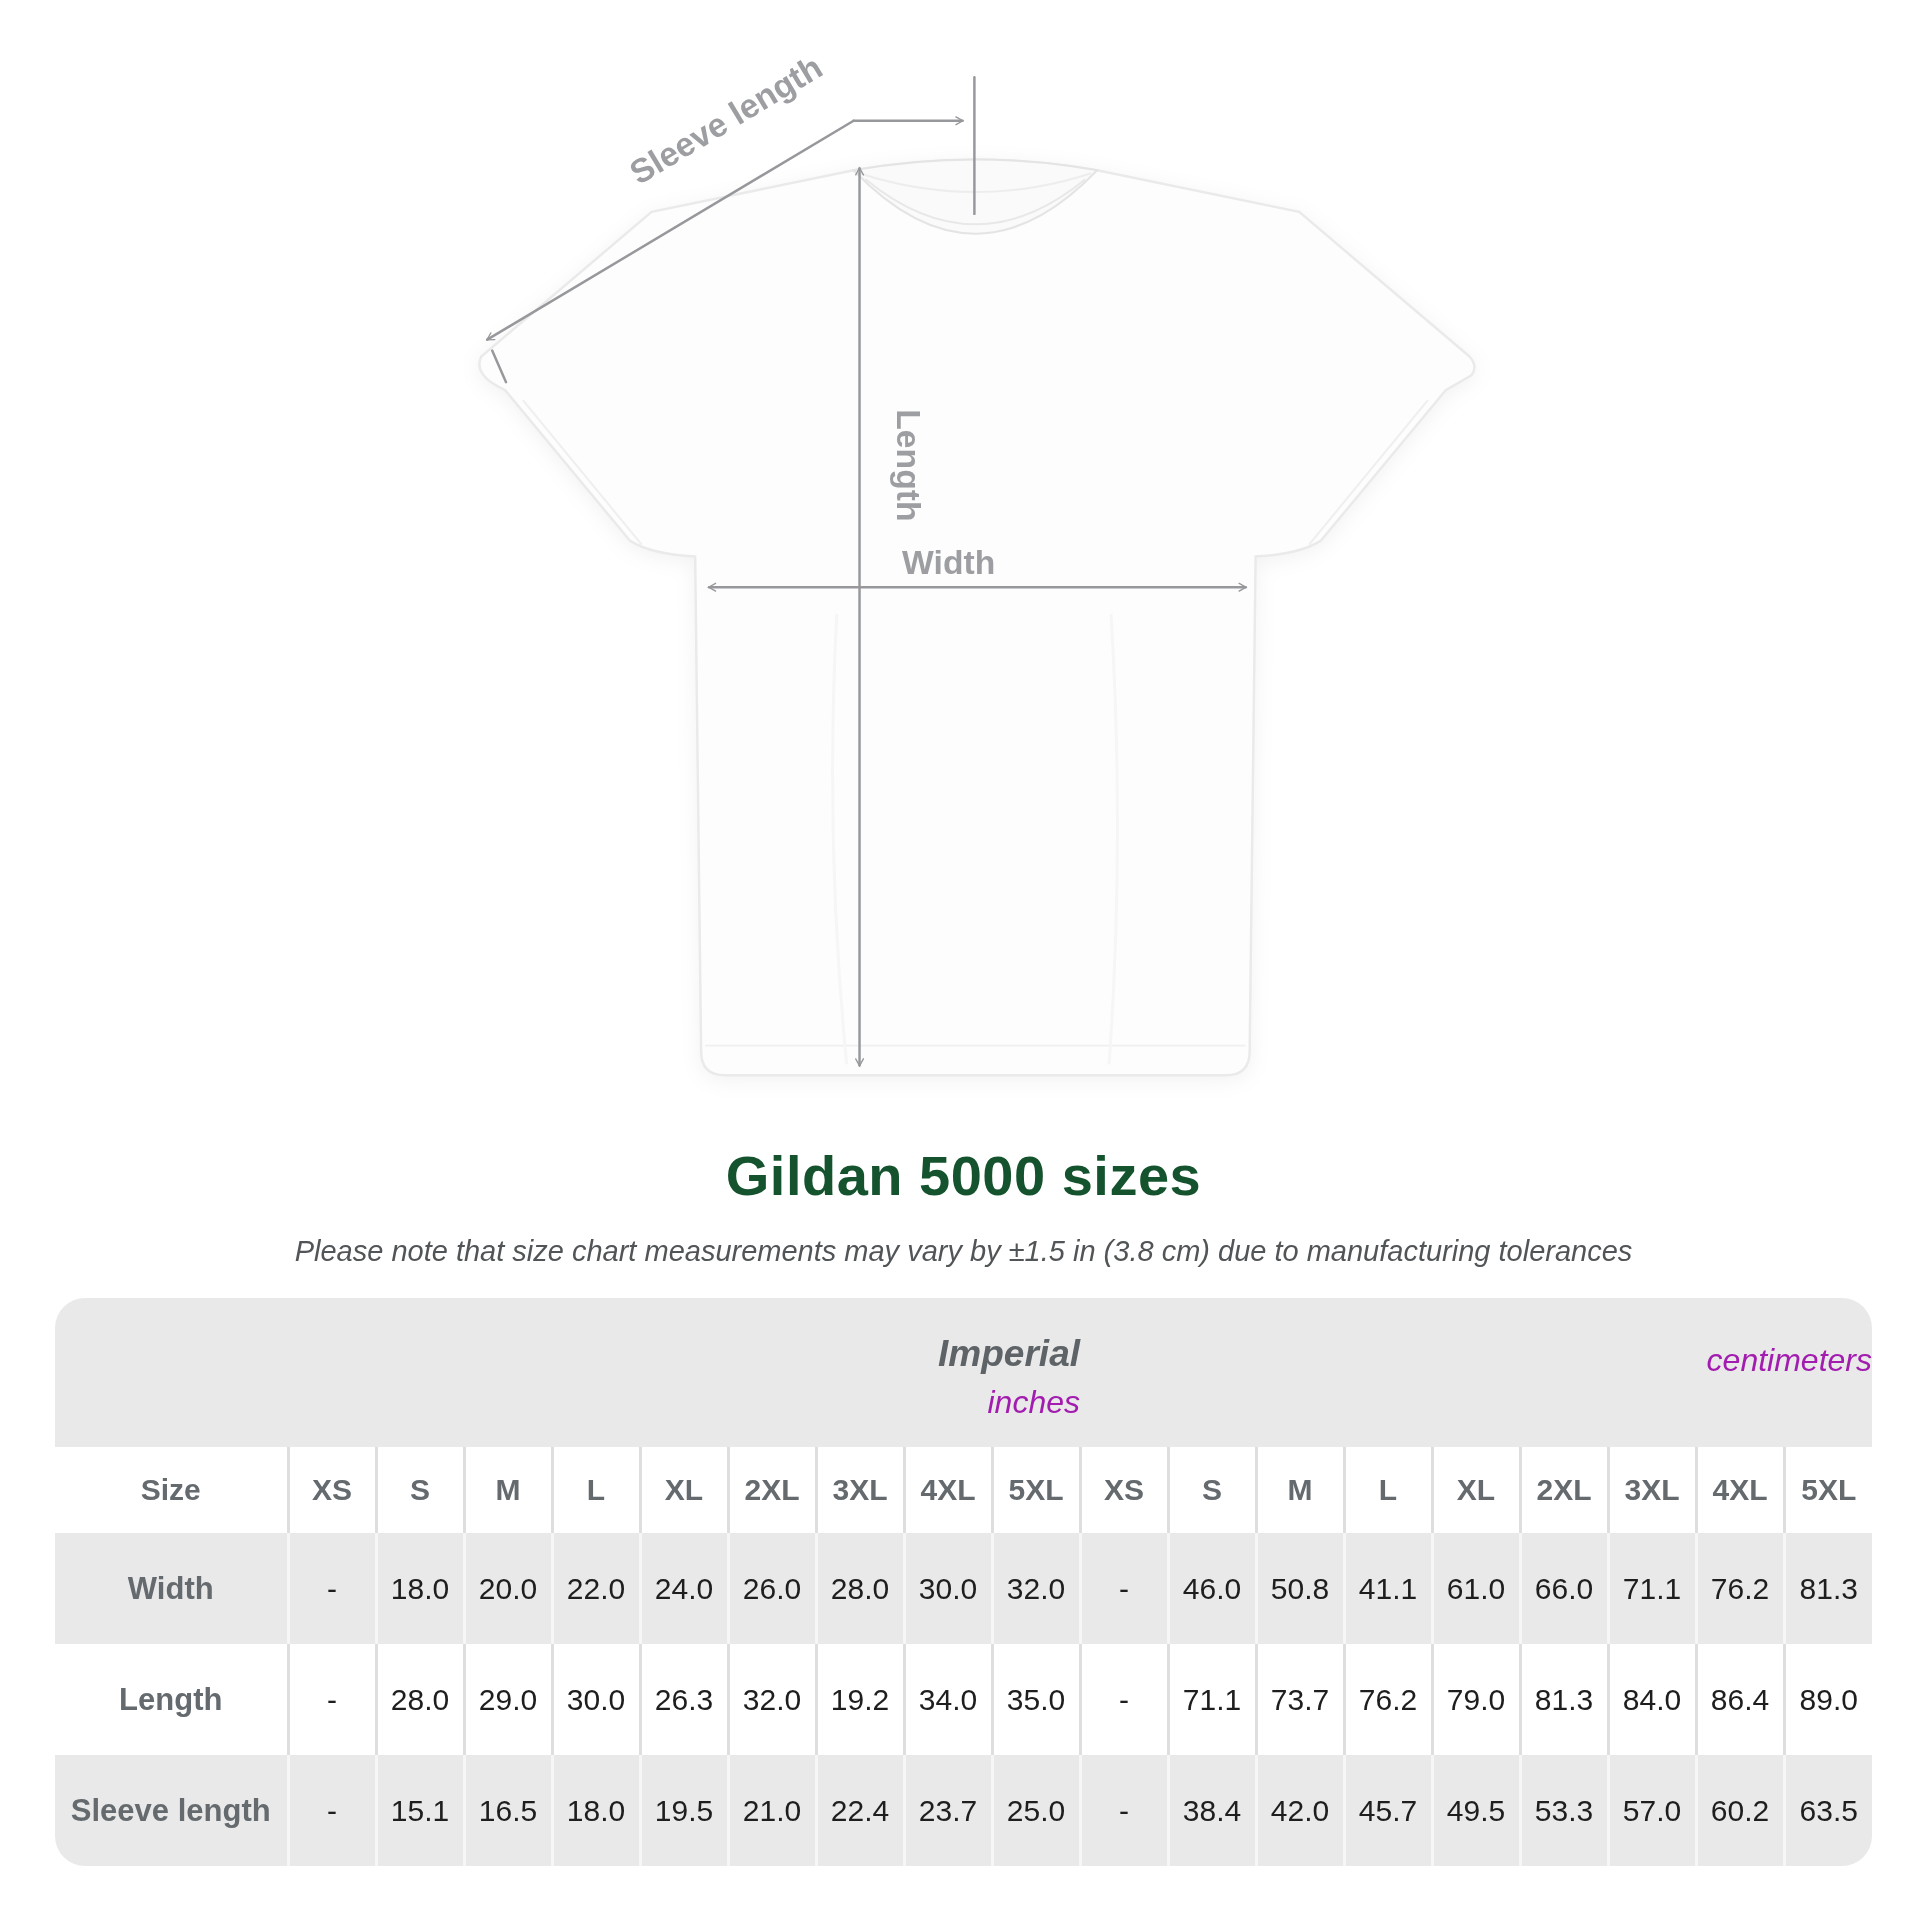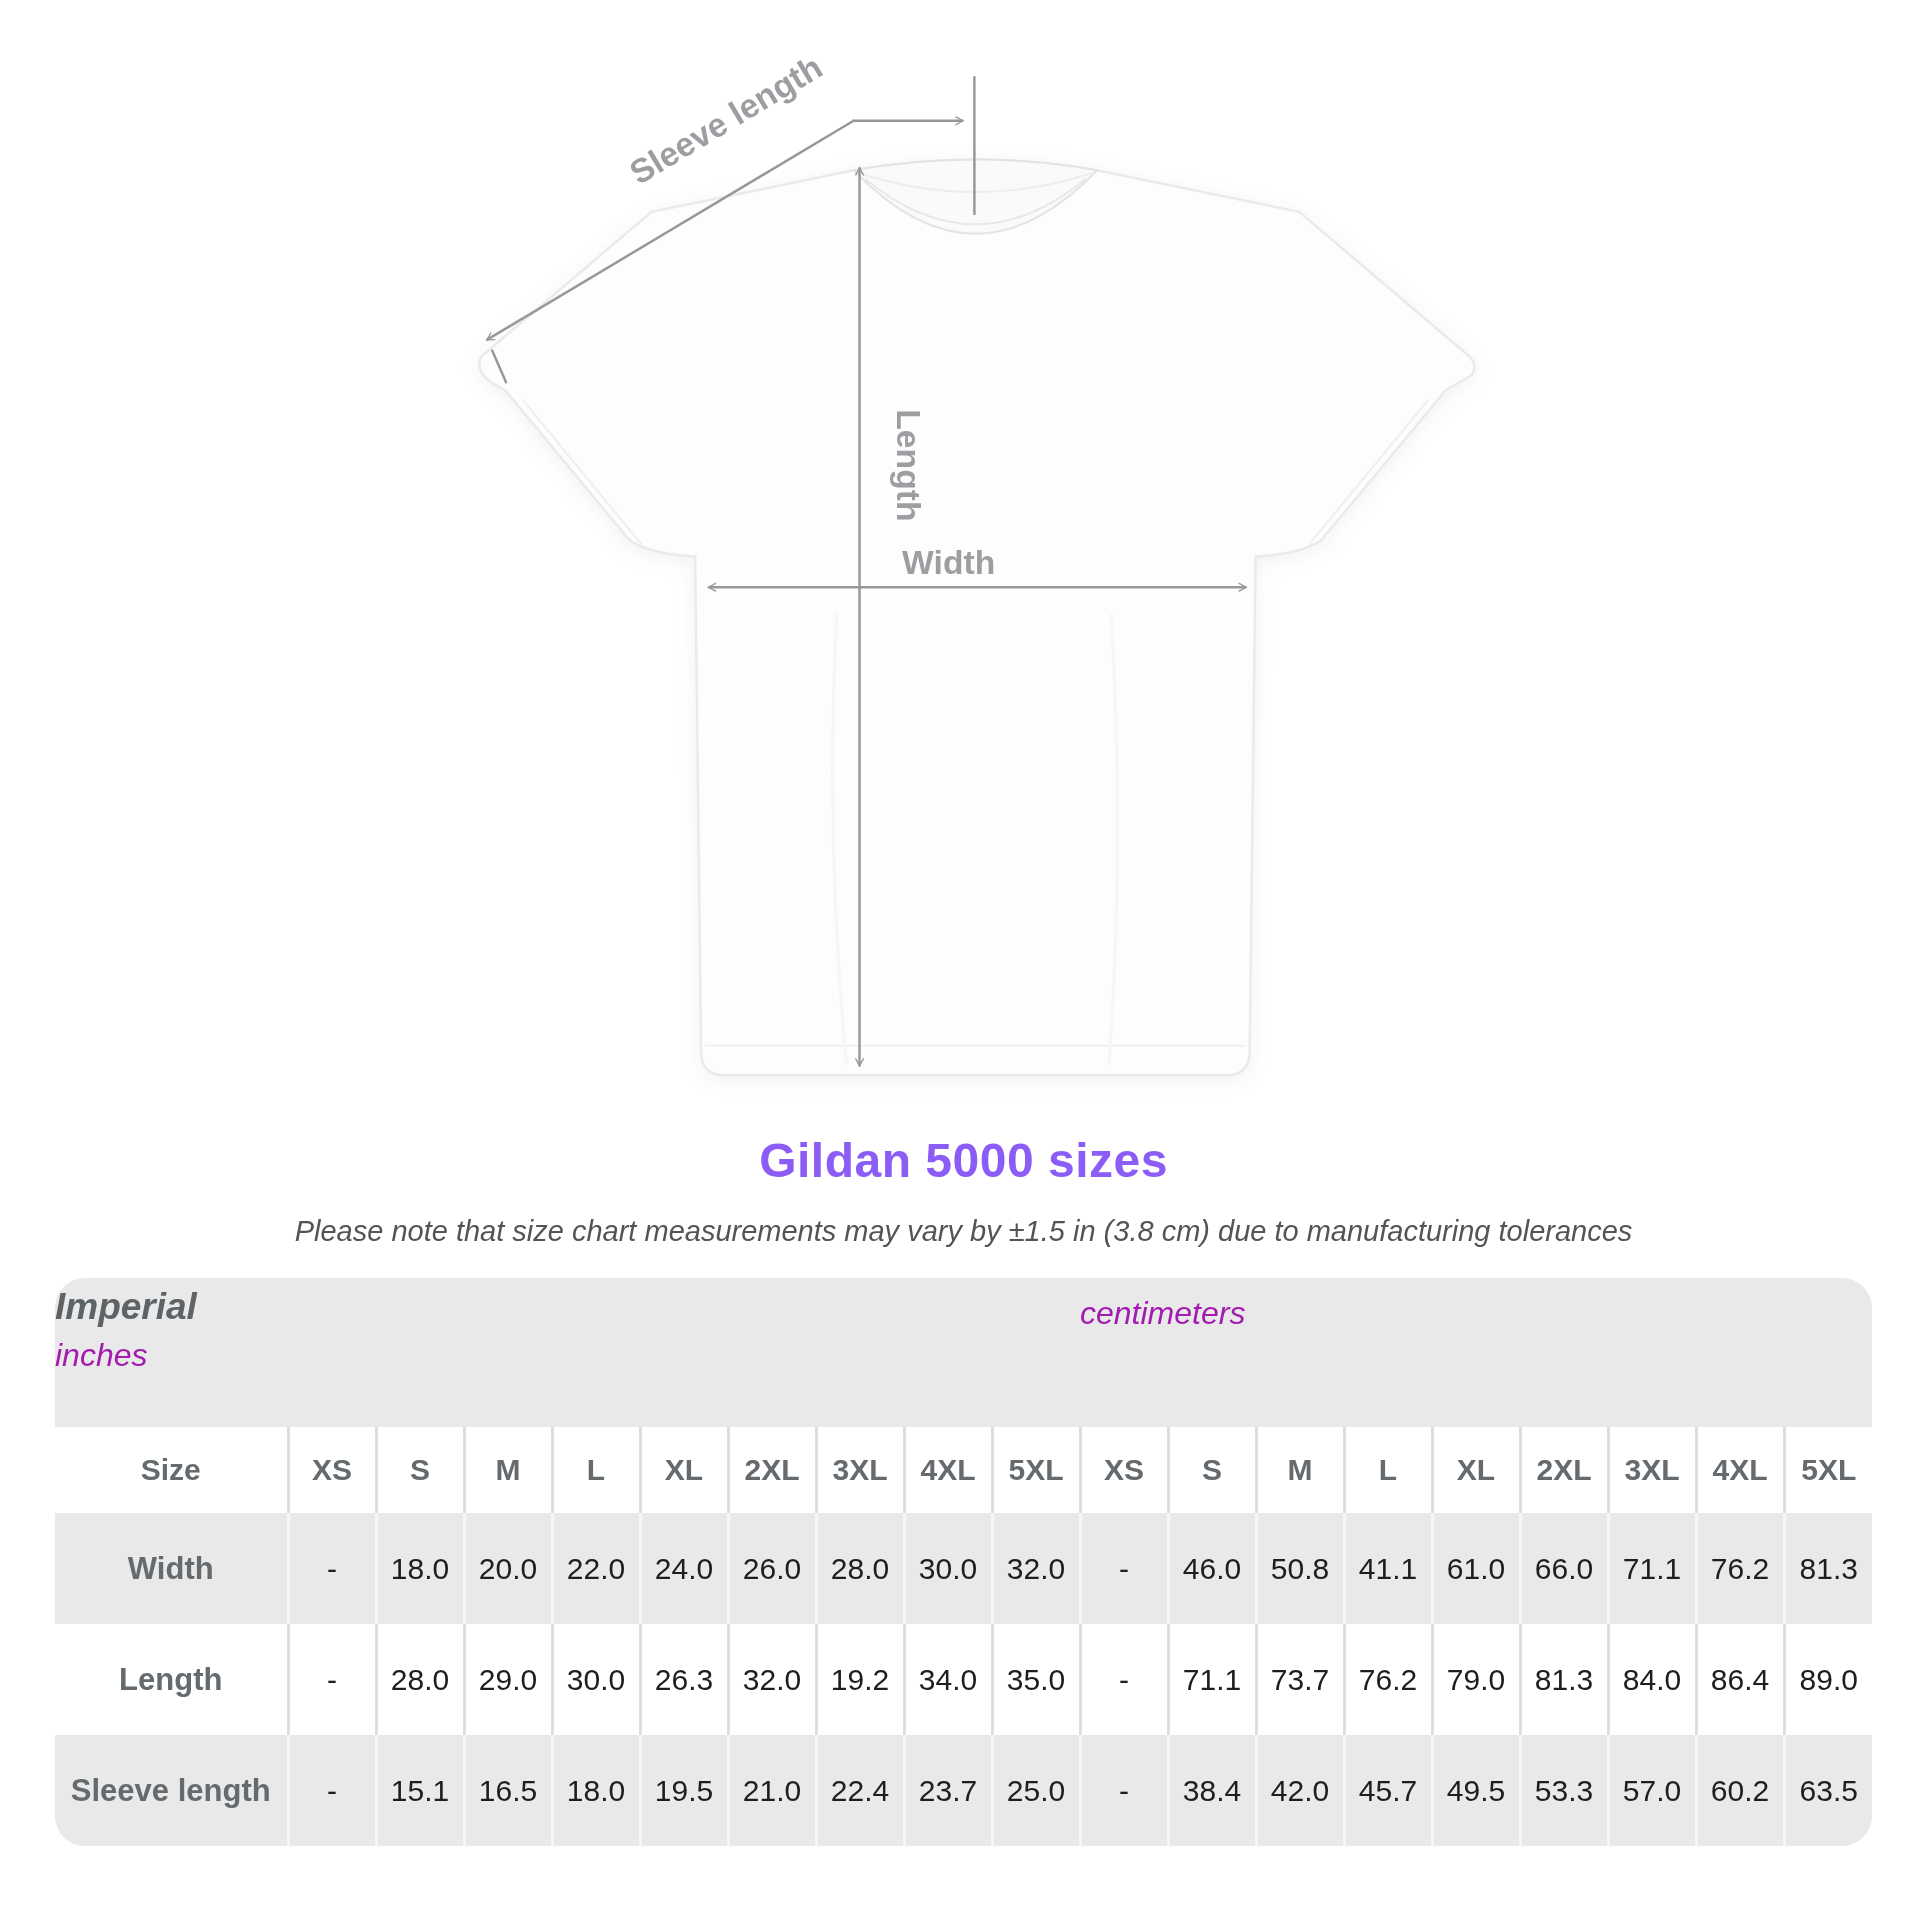--- a/index.html
+++ b/index.html
@@ -17,37 +17,37 @@
   .diagram svg { position: absolute; inset: 0; }
   .shirt { filter: drop-shadow(0 4px 10px rgba(0,0,0,0.05)); }
   .anno-line { stroke: #96989b; stroke-width: 2.5; fill: none; stroke-linecap: round; }
   .anno-label {
     font-family: "Liberation Sans", "DejaVu Sans", sans-serif;
     font-size: 34px; font-weight: bold; fill: #9c9ea1;
   }
   
   .heading { text-align: center; }
   .title {
-    margin-top: 24px;
-    font-size: 48px; font-weight: bold; color: #8b5cf6;
+    margin-top: 34px;
+    font-size: 56px; font-weight: bold; color: #14532d;
     letter-spacing: 0.5px;
   }
   .subtitle {
     margin-top: 27px;
     font-size: 29px; font-style: italic; color: #515557;
   }
   
   .table-wrap {
     width: 1817px;
     margin: 30px auto 0 auto;
     border-radius: 30px;
     overflow: hidden;
   }
   .unit-band { display: flex; background: #e9e9e9; height: 149px; }
-  .unit-group { text-align: left; padding-top: 8px; }
+  .unit-group { text-align: right; padding-top: 35px; }
   .unit-group.imperial { width: 1025px; }
   .unit-group.metric { width: 792px; }
   .unit-label { font-size: 37px; font-weight: bold; font-style: italic; color: #5d6366; }
   .unit-sublabel { margin-top: 9px; font-size: 32px; font-style: italic; color: #a21caf; }
   table.sizes-table {
     width: 1817px;
     border-collapse: collapse;
     table-layout: fixed;
   }
   table.sizes-table col.label-col { width: 233px; }

